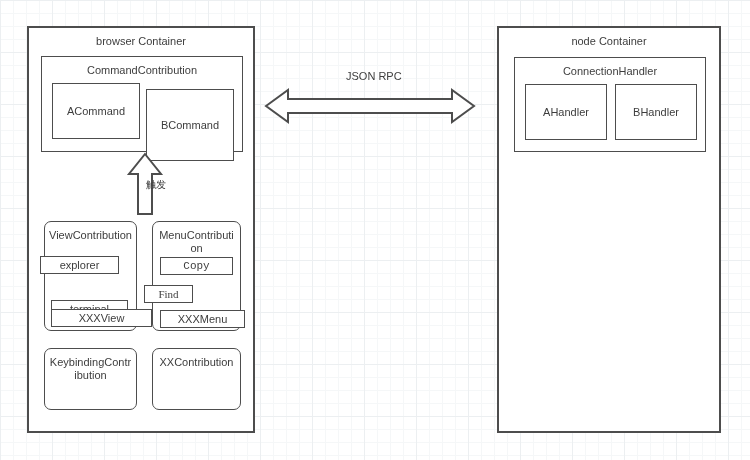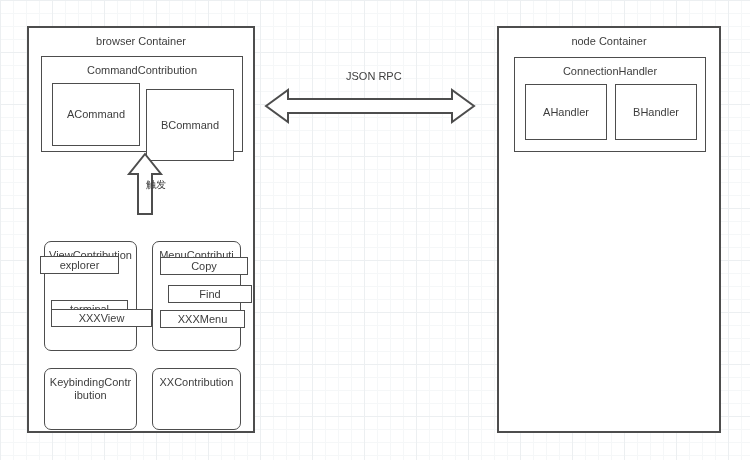--- a/index.html
+++ b/index.html
@@ -26,21 +26,21 @@
   }
 
   .node {
     position: absolute;
     box-sizing: border-box;
     background: #ffffff;
     border: 2px solid #4d4d4d;
     color: #3d3d3d;
   }
   .node.thin { border-width: 1.6px; }
-  .node.rounded { border-radius: 7px; margin-top: 20px; }
+  .node.rounded { border-radius: 7px; }
 
   .node > .title {
     position: absolute;
     left: 0;
     right: 0;
     text-align: center;
     font-size: 11px;
     line-height: 13px;
     color: #3d3d3d;
     white-space: normal;
@@ -87,41 +87,41 @@
 <div id="canvas">
 
   <div class="node" style="left:27px; top:26px; width:228px; height:407px;">
     <div class="title toptitle">browser Container</div>
   </div>
 
   <div class="node thin" style="left:41px; top:56px; width:202px; height:96px;">
     <div class="title toptitle">CommandContribution</div>
   </div>
 
-  <div class="node thin centered-label" style="left:52px; top:83px; width:88px; height:63px;text-align:center;">ACommand</div>
+  <div class="node thin centered-label" style="left:52px; top:83px; width:88px; height:56px;text-align:center;">ACommand</div>
 
   <div class="node thin centered-label" style="left:146px; top:89px; width:88px; height:72px;">BCommand</div>
 
   <svg class="arrow" style="left:127px; top:152px; width:36px; height:64px;" viewBox="0 0 36 64">
     <polygon points="18,2 34,22 25,22 25,62 11,62 11,22 2,22"></polygon>
   </svg>
   <div class="free-label cjk-label" style="left:146px; top:178px;">触发</div>
 
   <div class="node thin rounded" style="left:44px; top:221px; width:93px; height:110px;">
     <div class="title toptitle" style="padding:0 4px;">ViewContribution</div>
   </div>
   <div class="node thin centered-label" style="left:40px; top:256px; width:79px; height:18px;">explorer</div>
   <div class="node thin centered-label" style="left:51px; top:300px; width:77px; height:18px;">terminal</div>
   <div class="node thin centered-label" style="left:51px; top:309px; width:101px; height:18px;">XXXView</div>
 
   <div class="node thin rounded" style="left:152px; top:221px; width:89px; height:110px;">
     <div class="title toptitle" style="padding:0 4px;">MenuContribution</div>
   </div>
-  <div class="node thin centered-label" style="left:160px; top:257px; width:88px; height:18px;">Copy</div>
-  <div class="node thin centered-label" style="left:168px; top:285px; width:84px; height:18px;">Find</div>
+  <div class="node thin centered-label" style="left:160px; top:257px; width:73px; height:18px;font-family:Liberation Mono, monospace;">Copy</div>
+  <div class="node thin centered-label" style="left:144px; top:285px; width:49px; height:18px;font-family:Liberation Serif, serif;">Find</div>
   <div class="node thin centered-label" style="left:160px; top:310px; width:85px; height:18px;">XXXMenu</div>
 
   <div class="node thin rounded" style="left:44px; top:348px; width:93px; height:62px;">
     <div class="title toptitle" style="padding:0 4px;">KeybindingContribution</div>
   </div>
 
   <div class="node thin rounded" style="left:152px; top:348px; width:89px; height:62px;">
     <div class="title toptitle" style="padding:0 4px;">XXContribution</div>
   </div>
 

